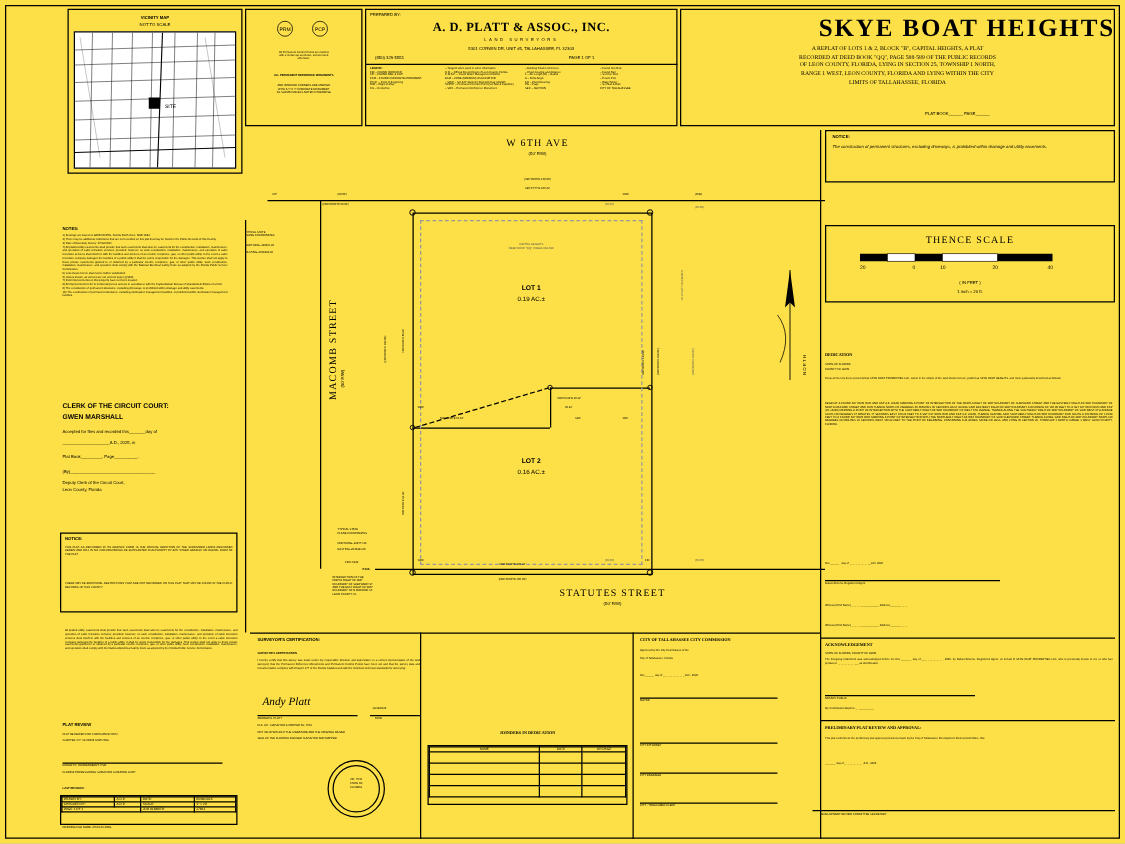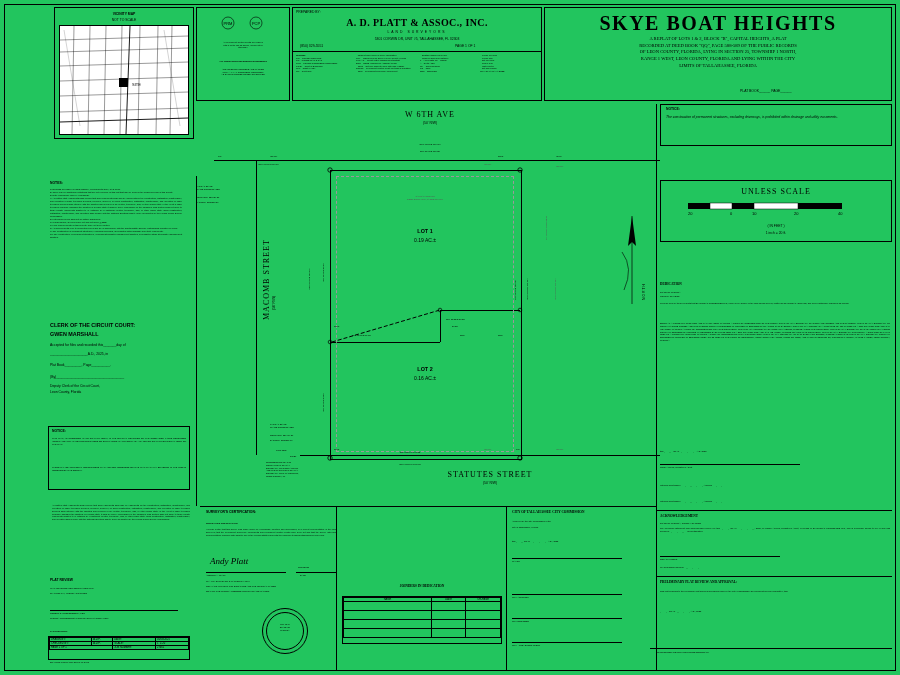--- a/index.html
+++ b/index.html
@@ -1,18 +1,18 @@
 <!DOCTYPE html>
 <html><head>
 <meta charset="utf-8">
 <style>
   html,body{margin:0;padding:0;background:#b8b8b8;}
   body{font-family:"Liberation Sans", sans-serif;}
   #sheet{
-    position:relative;width:900px;height:675px;background:#22c55e;overflow:hidden;
+    position:relative;width:900px;height:675px;background:#fde047;overflow:hidden;
     box-sizing:border-box;
   }
   .bd{position:absolute;box-sizing:border-box;border:1px solid #000;}
   .t{position:absolute;box-sizing:border-box;}
   .ctr{text-align:center;}
   .xtiny{font-size:2.2px;line-height:1.2;}
   .sm{font-size:3.4px;line-height:1.3;}
   .b{font-weight:bold;}
   .serif{font-family:"Liberation Serif", serif;}
   .line{position:absolute;background:#000;}
@@ -120,36 +120,36 @@
     <div>= Found Iron Rod</div>
     <div>= Found Nail</div>
     <div>= Set Iron Rod</div>
     <div>= Power Pole</div>
     <div>= Water Meter</div>
     <div>= Set Nail &amp; Disk</div>
     <div>CITY OF TALLAHASSEE</div>
   </div>
 
   <div class="bd" style="left:544px;top:7px;width:348px;height:94px;"></div>
-  <div class="t ctr serif b" style="left:544px;top:12px;width:348px;font-size:20px;letter-spacing:1.5px;">SKYE BOAT HEIGHTS</div>
+  <div class="t ctr serif b" style="left:544px;top:12px;width:348px;font-size:20px;letter-spacing:1.5px;text-align:right;">SKYE BOAT HEIGHTS</div>
   <div class="t ctr serif" style="left:548px;top:36px;width:340px;font-size:4.6px;line-height:1.45;">
     <div>A REPLAT OF LOTS 1 &amp; 2, BLOCK "B", CAPITAL HEIGHTS, A PLAT</div>
     <div>RECORDED AT DEED BOOK "QQ", PAGE 588-589 OF THE PUBLIC RECORDS</div>
     <div>OF LEON COUNTY, FLORIDA, LYING IN SECTION 25, TOWNSHIP 1 NORTH,</div>
     <div>RANGE 1 WEST, LEON COUNTY, FLORIDA AND LYING WITHIN THE CITY</div>
     <div>LIMITS OF TALLAHASSEE, FLORIDA</div>
   </div>
   <div class="t sm" style="left:740px;top:89px;">PLAT BOOK______  PAGE______</div>
 
   <div class="bd" style="left:660px;top:104px;width:232px;height:42px;"></div>
   <div class="t sm b" style="left:666px;top:107px;">NOTICE:</div>
   <div class="t sm" style="left:666px;top:115px;width:220px;font-style:italic;line-height:1.5;">The construction of permanent structures, excluding driveways, is prohibited within drainage and utility easements.</div>
 
   <div class="bd" style="left:660px;top:180px;width:232px;height:62px;"></div>
-  <div class="t ctr serif" style="left:660px;top:187px;width:232px;font-size:8px;letter-spacing:1px;">UNLESS SCALE</div>
+  <div class="t ctr serif" style="left:660px;top:187px;width:232px;font-size:8px;letter-spacing:1px;">THENCE SCALE</div>
   <div class="t" style="left:688px;top:200px;">
     <svg width="176" height="16" viewBox="0 0 176 16">
       <rect x="0" y="3" width="22" height="6" fill="#000"></rect>
       <rect x="22" y="3" width="22" height="6" fill="#fff" stroke="#000" stroke-width="0.5"></rect>
       <rect x="44" y="3" width="22" height="6" fill="#000"></rect>
       <rect x="66" y="3" width="44" height="6" fill="#fff" stroke="#000" stroke-width="0.5"></rect>
       <rect x="110" y="3" width="44" height="6" fill="#000"></rect>
       <text x="0" y="15" font-size="4" font-family="Liberation Sans">20</text>
       <text x="42" y="15" font-size="4" font-family="Liberation Sans">0</text>
       <text x="64" y="15" font-size="4" font-family="Liberation Sans">10</text>

